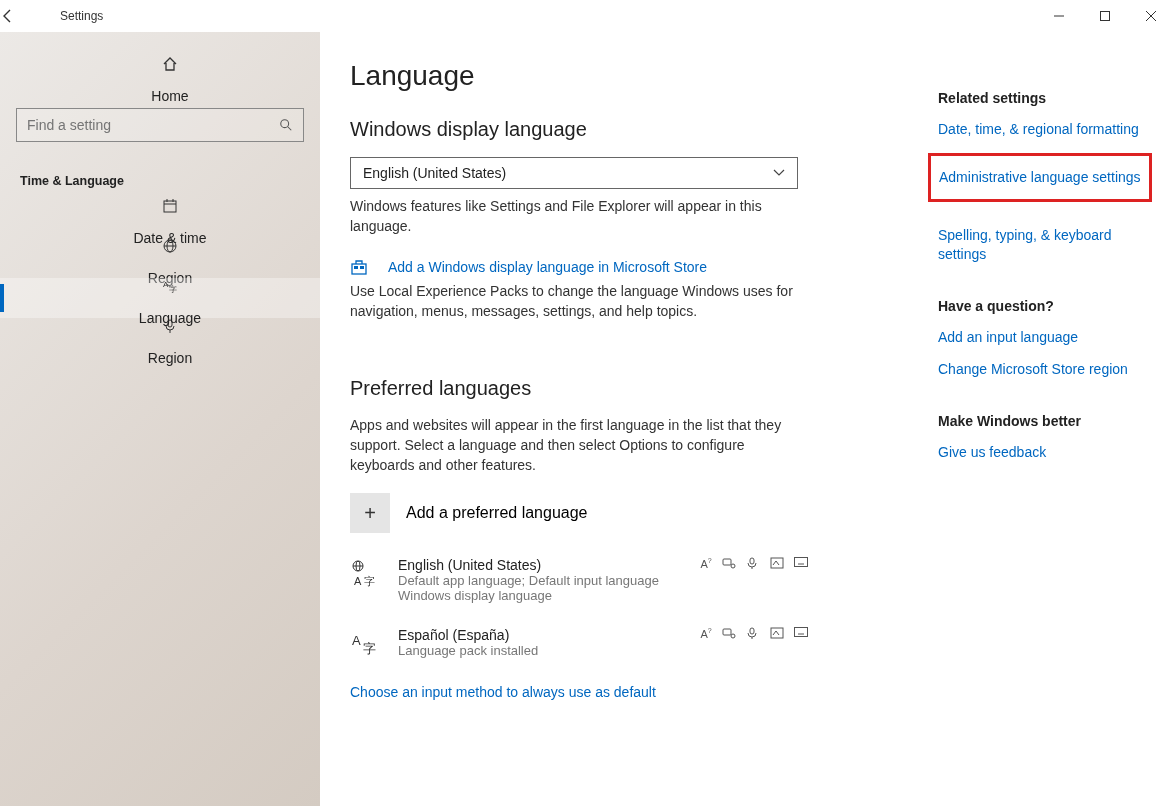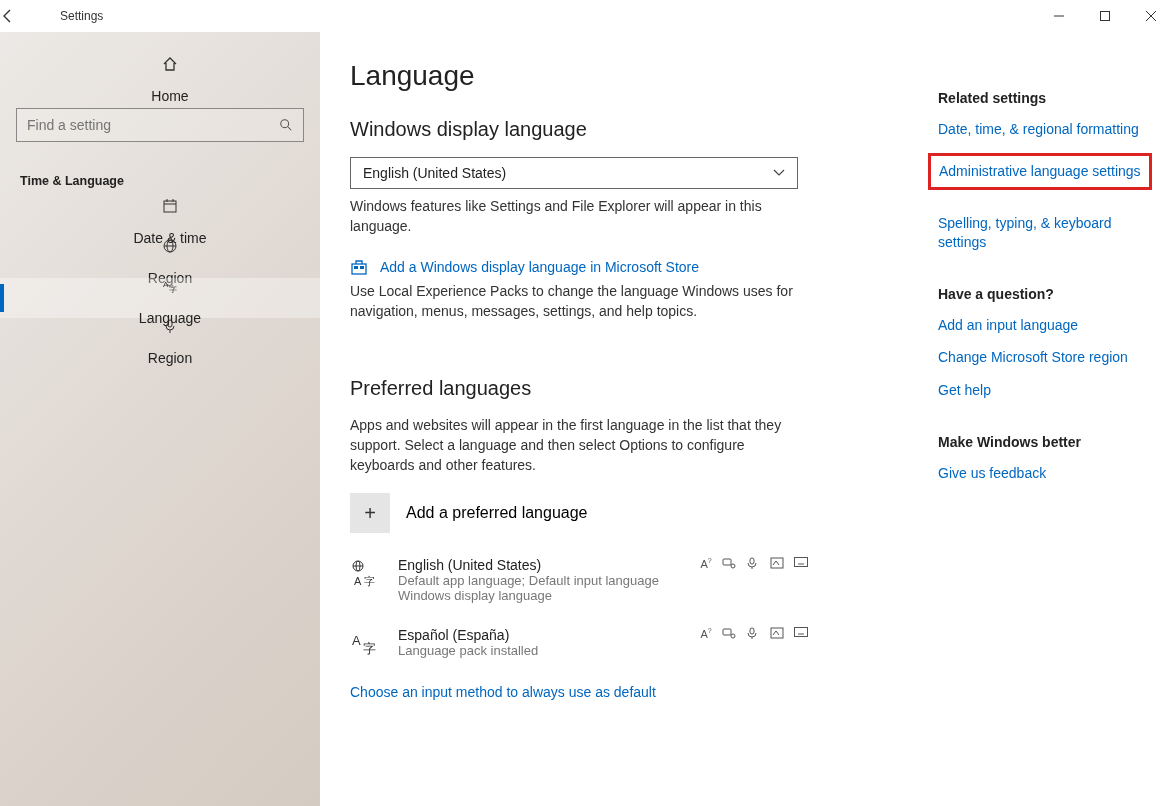--- a/index.html
+++ b/index.html
@@ -25,41 +25,41 @@
 .side-item.active { background: rgba(255,255,255,0.35); position: relative; }
 .side-item.active::before { content: ""; position: absolute; left: 0; top: 6px; bottom: 6px; width: 4px; background: #0067c0; }
 
 .main { position: absolute; top: 32px; left: 320px; right: 260px; bottom: 0; padding: 28px 30px 20px; overflow: auto; }
 .main h1 { font-size: 28px; font-weight: 400; color: #222; margin-bottom: 26px; }
 .main h2 { font-size: 20px; font-weight: 400; color: #222; margin-top: 6px; margin-bottom: 16px; }
 .dropdown { width: 448px; height: 32px; border: 1px solid #666; display: flex; align-items: center; padding: 0 12px; font-size: 14px; color: #222; justify-content: space-between; }
 .chev { font-size: 11px; color: #444; }
 .desc { font-size: 14px; color: #333; line-height: 1.4; max-width: 460px; margin-top: 8px; }
 .link { color: #0067c0; font-size: 14px; cursor: pointer; }
-.link-row { display: flex; align-items: center; gap: 12px; margin-top: 22px; }
+.link-row { display: flex; align-items: center; gap: 20px; margin-top: 22px; }
 .link-row .ic { color: #0067c0; }
 
 .addlang { display: flex; align-items: center; gap: 16px; margin-top: 18px; cursor: pointer; }
 .addbox { width: 40px; height: 40px; background: #e5e5e5; display: flex; align-items: center; justify-content: center; font-size: 20px; color: #333; }
 
 .lang-item { display: flex; align-items: flex-start; gap: 16px; margin-top: 24px; max-width: 460px; cursor: pointer; }
 .lang-ic { width: 32px; font-size: 20px; color: #333; padding-top: 2px; }
 .lang-txt { flex: 1; }
 .lang-name { font-size: 14px; color: #222; }
 .lang-sub { font-size: 13px; color: #777; }
 .lang-badges { display: flex; gap: 8px; color: #555; font-size: 11px; }
 .badge { width: 16px; text-align: center; }
 
 .main .bottom-link { margin-top: 26px; }
 
 .rightcol { position: absolute; top: 90px; right: 0; width: 260px; padding: 0 24px; }
 .rhead { font-size: 14px; font-weight: 700; color: #222; margin-bottom: 14px; margin-top: 34px; }
 .rhead:first-child { margin-top: 0; }
 .rlink { display: block; color: #0067c0; font-size: 14px; margin-bottom: 14px; line-height: 1.35; cursor: pointer; }
-.rlink.boxed { border: 3px solid #d22; padding: 6px 8px; margin-left: -10px; margin-right: -6px; display: inline-block; }
+.rlink.boxed { border: 3px solid #d22; padding: 12px 8px; margin-left: -10px; margin-right: -6px; display: inline-block; }
 
 svg { display: block; }
 </style>
 </head>
 <body>
 
 <div class="titlebar">
   <div class="tb-back">
     <svg width="16" height="16" viewBox="0 0 16 16">
         <path d="M10 2 L4 8 L10 14" stroke="#333" stroke-width="1.4" fill="none"></path>
@@ -274,17 +274,16 @@
 
 <div class="rightcol">
   <div class="rhead">Related settings</div>
   <a class="rlink">Date, time, &amp; regional formatting</a>
   <a class="rlink boxed">Administrative language settings</a>
   <a class="rlink" style="margin-top:10px">Spelling, typing, &amp; keyboard settings</a>
 
   <div class="rhead">Have a question?</div>
   <a class="rlink">Add an input language</a>
   <a class="rlink">Change Microsoft Store region</a>
-  <a class="rlink">Get help</a>
 
   <div class="rhead">Make Windows better</div>
   <a class="rlink">Give us feedback</a>
 </div>
 
 </body></html>

